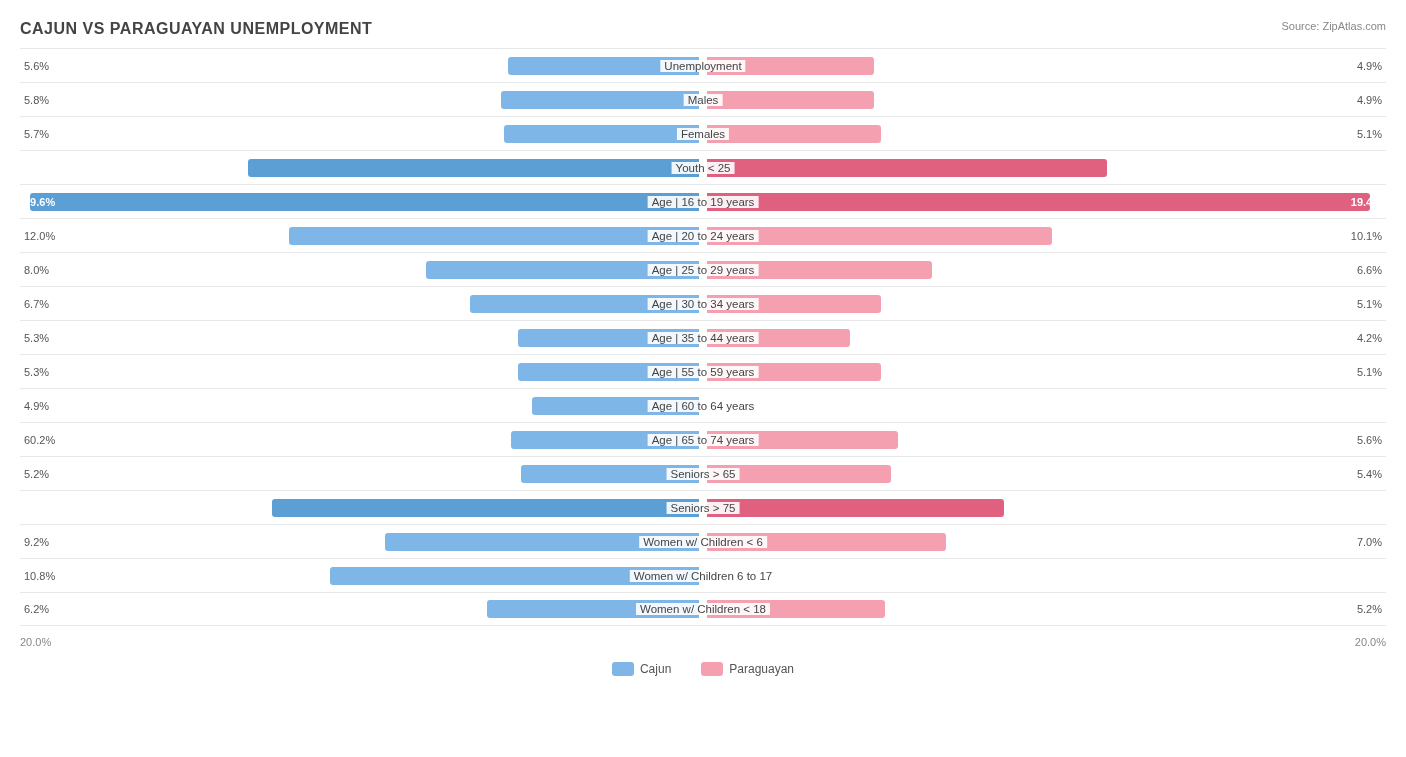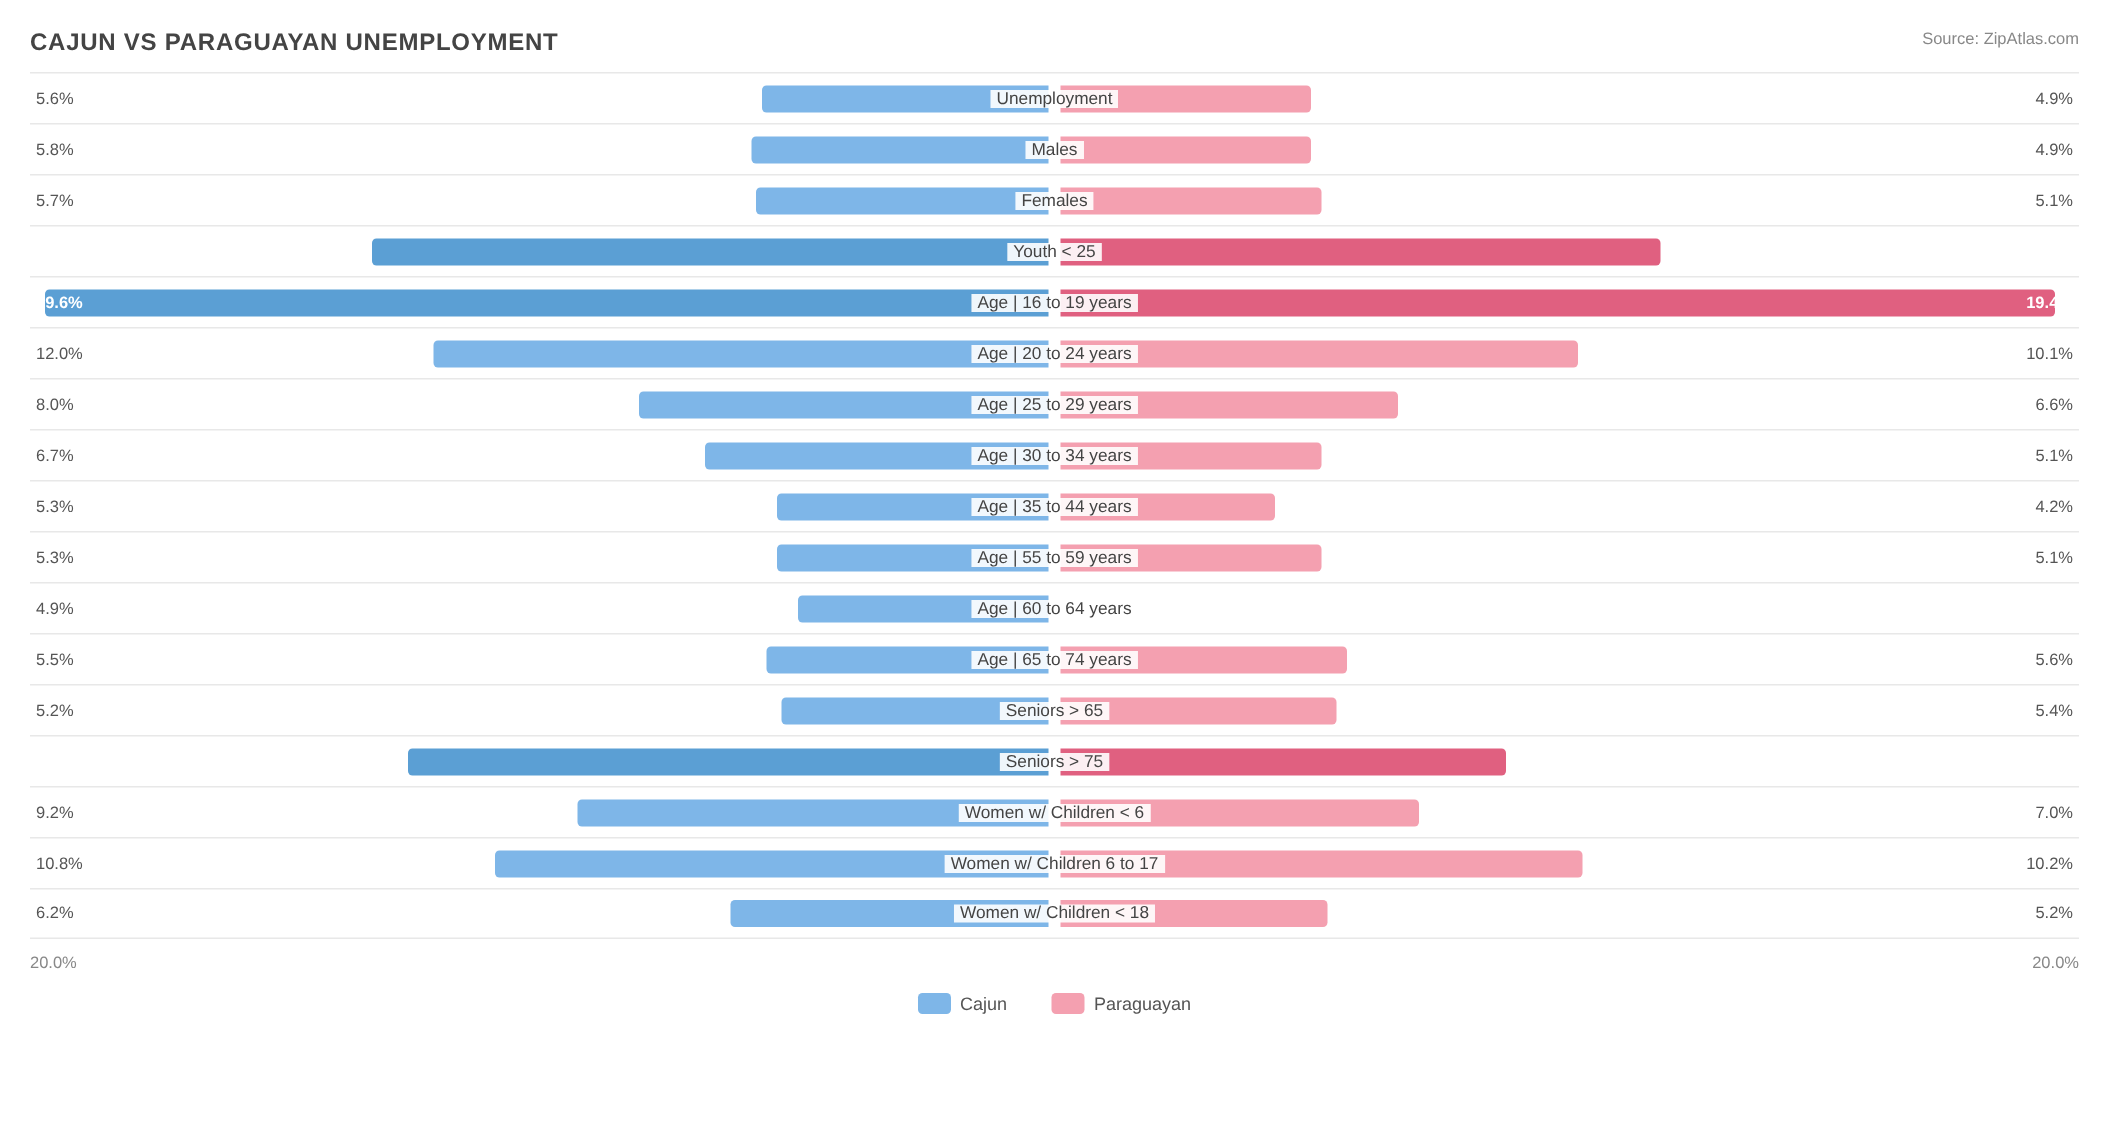--- a/index.html
+++ b/index.html
@@ -248,21 +248,21 @@
     </div>
       <div class="row" style="position: relative;">
       <div class="left-section" style="position:relative; width:50%; height:34px; display:flex; align-items:center; justify-content:flex-end; padding-right:4px;">
         <span class="label-left" style="position:absolute; left:4px; font-size:11px; color:#555; z-index:6; font-weight:normal;">4.9%</span>
         <div class="bar-left" style="height:18px; background:#7eb6e8; border-radius:3px 0 0 3px; position:absolute; right:4px; width:24.500000000000004%;"></div>
       </div>
       <div style="position:absolute; left:50%; transform:translateX(-50%); z-index:10; background:rgba(255,255,255,0.9); padding:0 4px; font-size:11.5px; color:#444; white-space:nowrap;">Age | 60 to 64 years</div>
     </div>
       <div class="row" style="position: relative;">
       <div class="left-section" style="position:relative; width:50%; height:34px; display:flex; align-items:center; justify-content:flex-end; padding-right:4px;">
-        <span class="label-left" style="position:absolute; left:4px; font-size:11px; color:#555; z-index:6; font-weight:normal;">5.5%</span>
+        <span class="label-left" style="position:absolute; left:4px; font-size:11px; color:#555; z-index:6; font-weight:normal;">60.2%</span>
         <div class="bar-left" style="height:18px; background:#7eb6e8; border-radius:3px 0 0 3px; position:absolute; right:4px; width:27.500000000000004%;"></div>
       </div>
       <div style="position:absolute; left:50%; transform:translateX(-50%); z-index:10; background:rgba(255,255,255,0.9); padding:0 4px; font-size:11.5px; color:#444; white-space:nowrap;">Age | 65 to 74 years</div>
       <div class="right-section" style="position:relative; width:50%; height:34px; display:flex; align-items:center; padding-left:4px;">
         <div class="bar-right" style="height:18px; background:#f4a0b0; border-radius:0 3px 3px 0; position:absolute; left:4px; width:27.999999999999996%;"></div>
         <span class="label-right" style="position:absolute; right:4px; font-size:11px; color:#555; z-index:6; font-weight:normal;">5.6%</span>
       </div>
     </div>
       <div class="row" style="position: relative;">
       <div class="left-section" style="position:relative; width:50%; height:34px; display:flex; align-items:center; justify-content:flex-end; padding-right:4px;">
@@ -296,24 +296,20 @@
         <div class="bar-right" style="height:18px; background:#f4a0b0; border-radius:0 3px 3px 0; position:absolute; left:4px; width:35%;"></div>
         <span class="label-right" style="position:absolute; right:4px; font-size:11px; color:#555; z-index:6; font-weight:normal;">7.0%</span>
       </div>
     </div>
       <div class="row" style="position: relative;">
       <div class="left-section" style="position:relative; width:50%; height:34px; display:flex; align-items:center; justify-content:flex-end; padding-right:4px;">
         <span class="label-left" style="position:absolute; left:4px; font-size:11px; color:#555; z-index:6; font-weight:normal;">10.8%</span>
         <div class="bar-left" style="height:18px; background:#7eb6e8; border-radius:3px 0 0 3px; position:absolute; right:4px; width:54%;"></div>
       </div>
       <div style="position:absolute; left:50%; transform:translateX(-50%); z-index:10; background:rgba(255,255,255,0.9); padding:0 4px; font-size:11.5px; color:#444; white-space:nowrap;">Women w/ Children 6 to 17</div>
-      <div class="right-section" style="position:relative; width:50%; height:34px; display:flex; align-items:center; padding-left:4px;">
-        <div class="bar-right" style="height:18px; background:#f4a0b0; border-radius:0 3px 3px 0; position:absolute; left:4px; width:51%;"></div>
-        <span class="label-right" style="position:absolute; right:4px; font-size:11px; color:#555; z-index:6; font-weight:normal;">10.2%</span>
-      </div>
     </div>
       <div class="row" style="position: relative;">
       <div class="left-section" style="position:relative; width:50%; height:34px; display:flex; align-items:center; justify-content:flex-end; padding-right:4px;">
         <span class="label-left" style="position:absolute; left:4px; font-size:11px; color:#555; z-index:6; font-weight:normal;">6.2%</span>
         <div class="bar-left" style="height:18px; background:#7eb6e8; border-radius:3px 0 0 3px; position:absolute; right:4px; width:31%;"></div>
       </div>
       <div style="position:absolute; left:50%; transform:translateX(-50%); z-index:10; background:rgba(255,255,255,0.9); padding:0 4px; font-size:11.5px; color:#444; white-space:nowrap;">Women w/ Children &lt; 18</div>
       <div class="right-section" style="position:relative; width:50%; height:34px; display:flex; align-items:center; padding-left:4px;">
         <div class="bar-right" style="height:18px; background:#f4a0b0; border-radius:0 3px 3px 0; position:absolute; left:4px; width:26%;"></div>
         <span class="label-right" style="position:absolute; right:4px; font-size:11px; color:#555; z-index:6; font-weight:normal;">5.2%</span>

